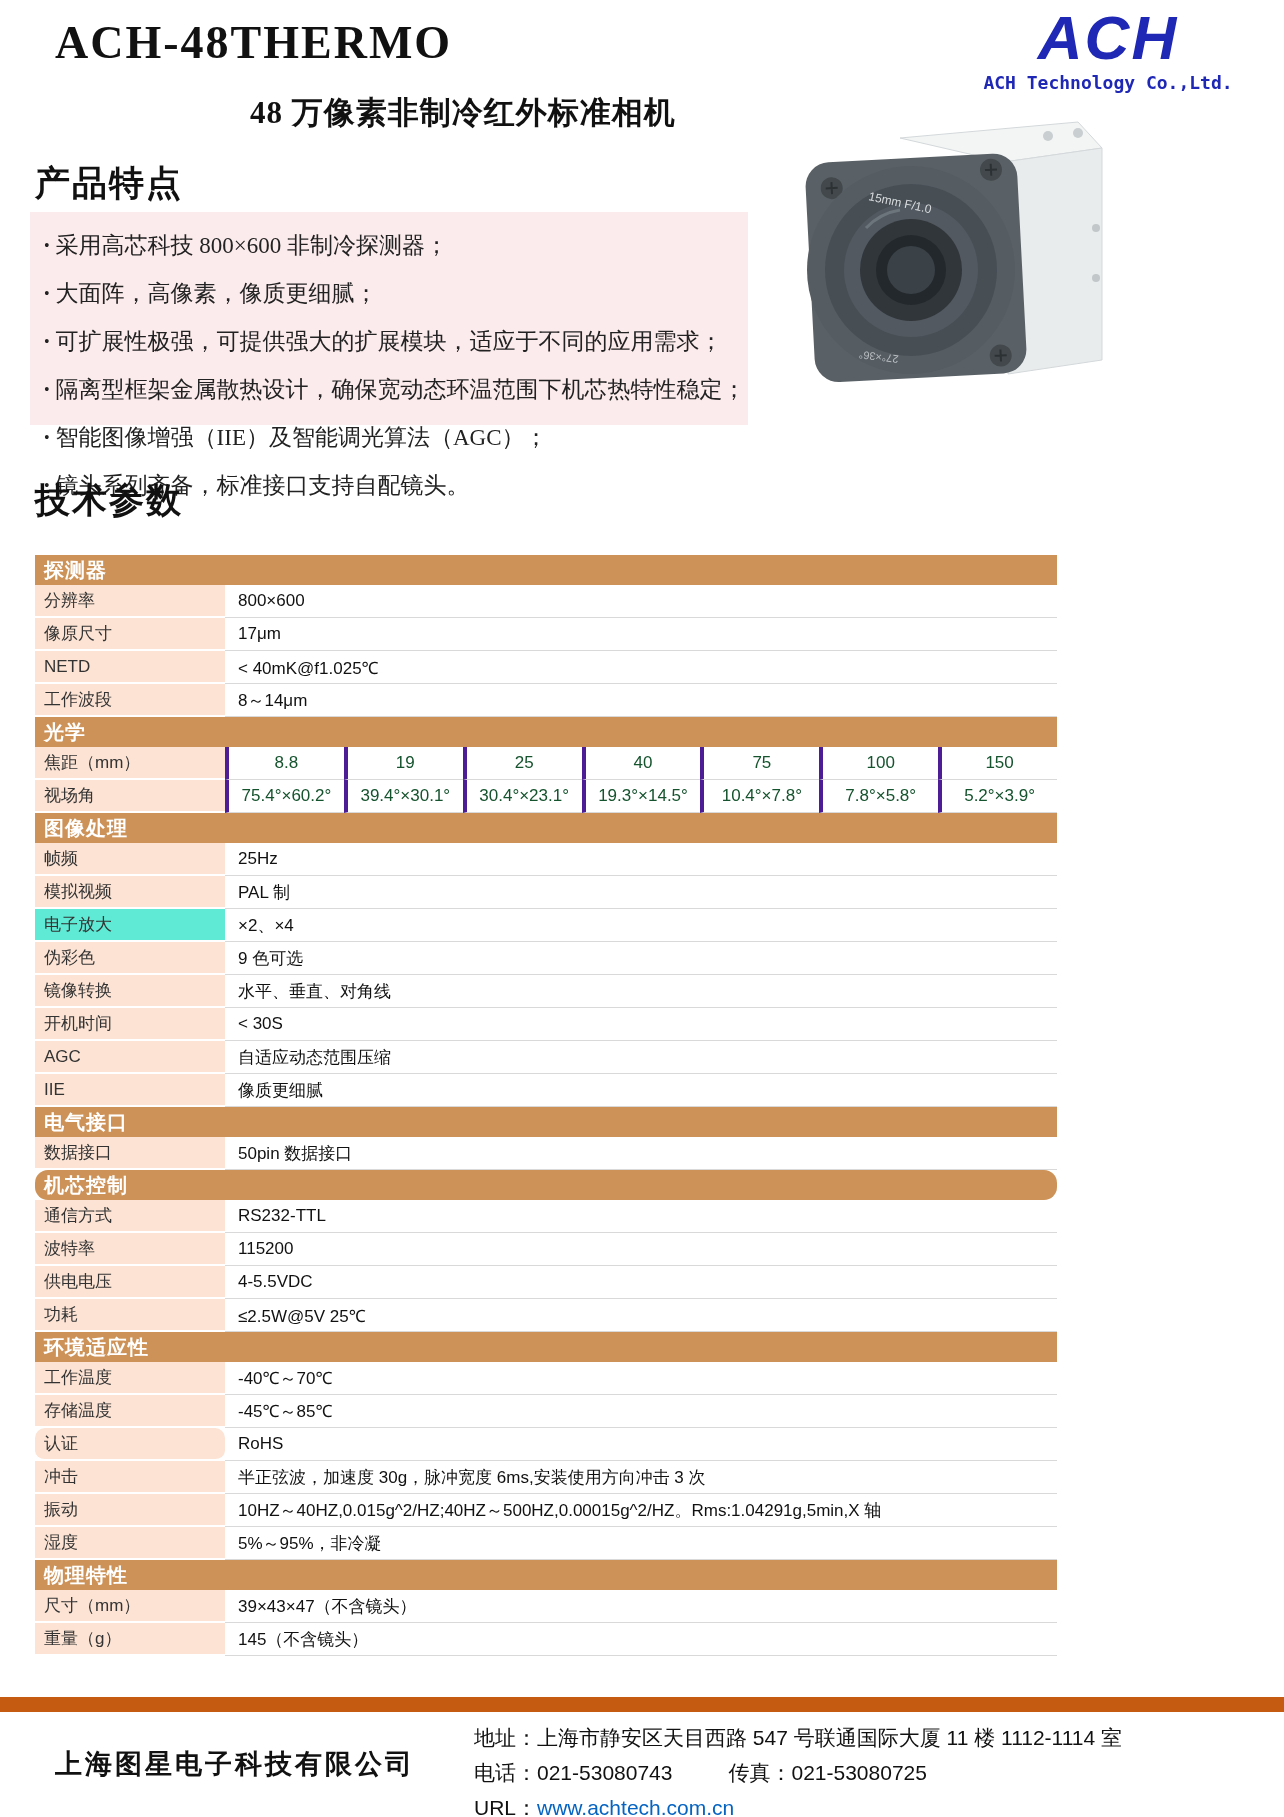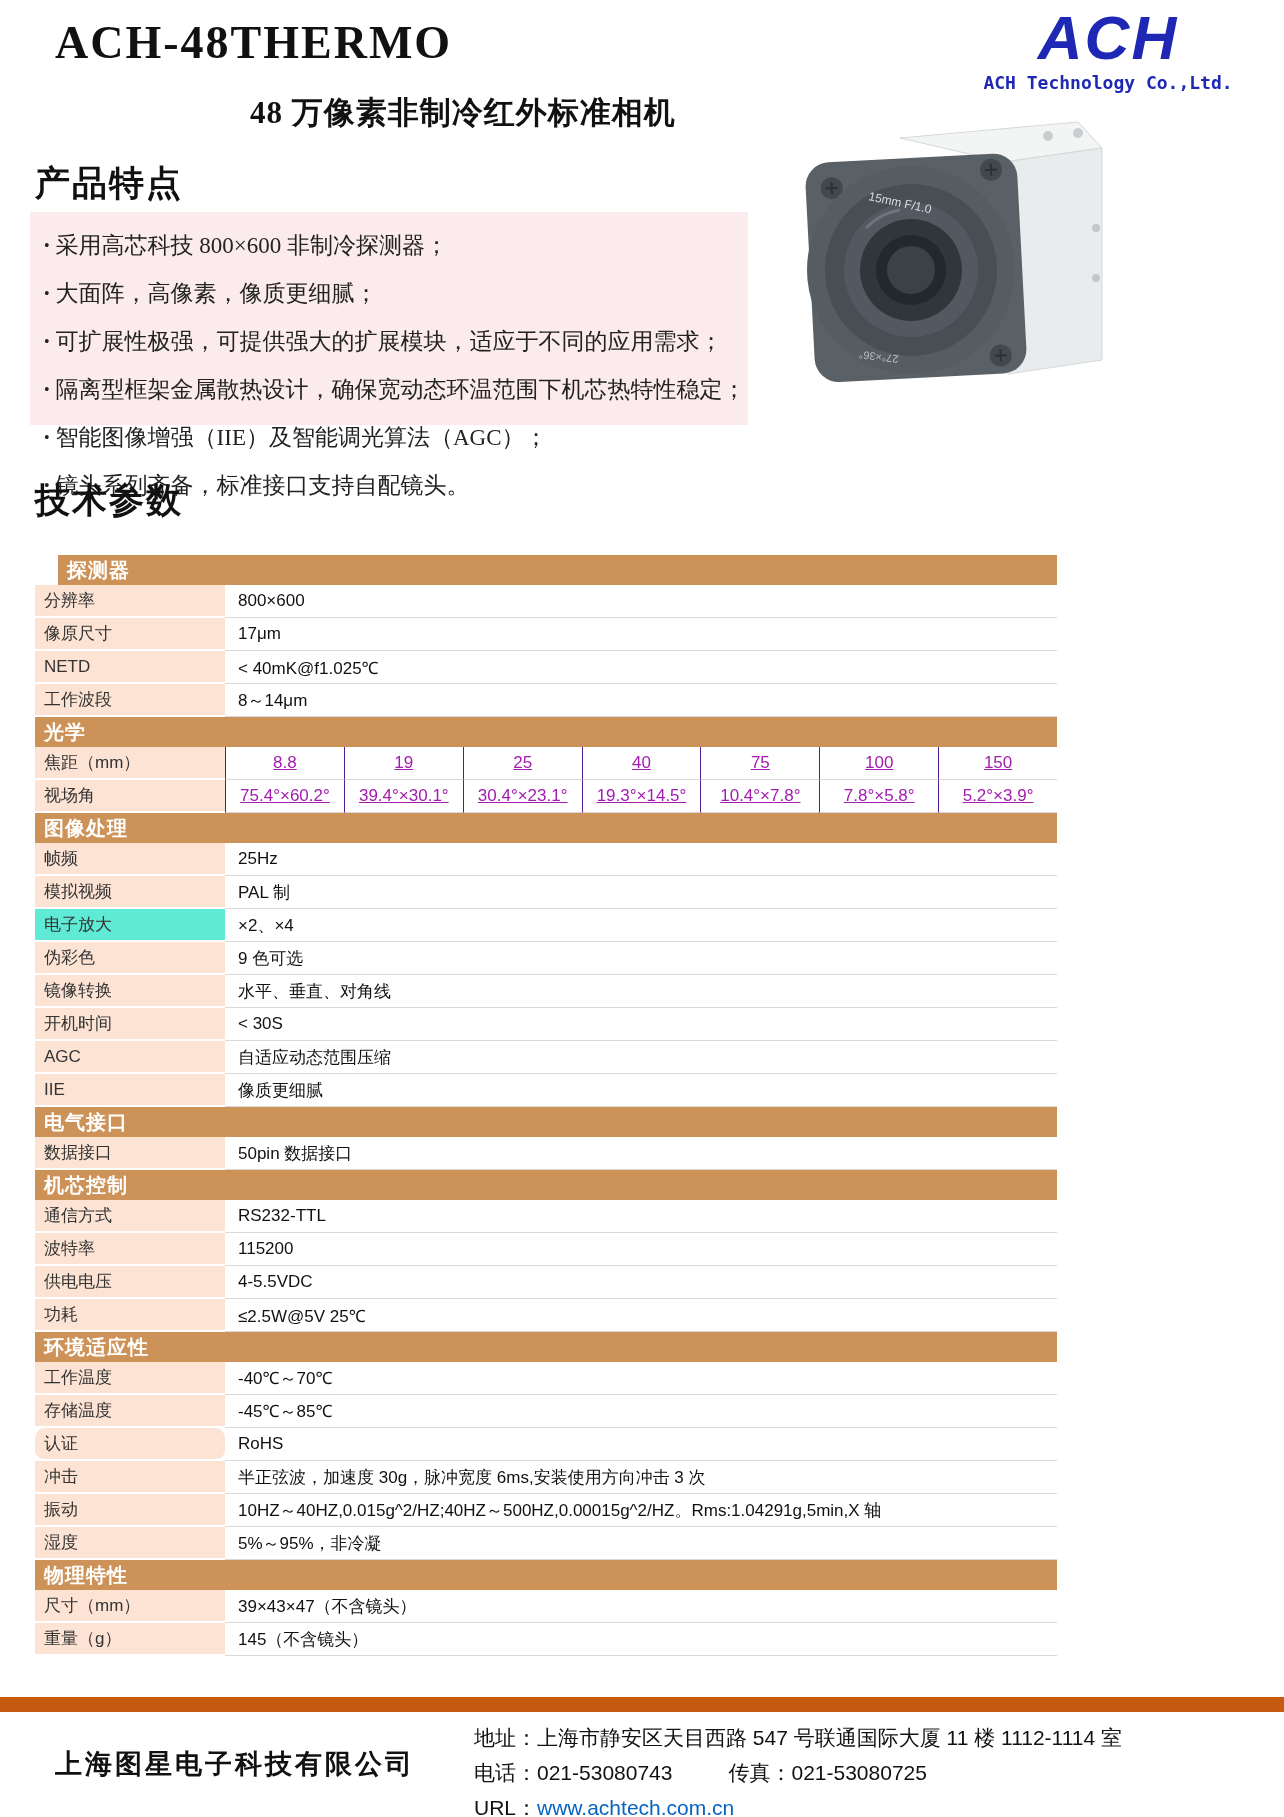--- a/index.html
+++ b/index.html
@@ -50,22 +50,22 @@
   .spec-label {
     width:190px; flex:0 0 190px; font-size:17px; color:#333;
     padding-left:9px; display:flex; align-items:center;
     border-bottom:2px solid #fff;
   }
   .spec-value {
     flex:1; font-size:17px; color:#111; padding-left:13px;
     display:flex; align-items:center; border-bottom:1px solid #d9d9d9;
   }
   .spec-cell {
-    flex:1; font-size:17px; color:#a21caf; display:flex; align-items:center;
-    justify-content:center; border-bottom:1px solid #d9d9d9; border-left:1px solid #4c1d95;text-decoration:underline;
+    flex:1; font-size:17px; color:#14532d; display:flex; align-items:center;
+    justify-content:center; border-bottom:1px solid #d9d9d9; border-left:4px solid #4c1d95;
   }
   .footer-bar { position:absolute; left:0; top:1697px; width:1284px; height:15px; }
   .footer-company {
     position:absolute; left:55px; top:1746px; font-size:27px; font-weight:bold;
     font-family:"Liberation Serif", serif; letter-spacing:3px; color:#111;
   }
   .footer-info { position:absolute; left:474px; top:1720px; font-size:21px; color:#111; }
   .footer-line { line-height:35px; white-space:nowrap; }
   .footer-line .gap { display:inline-block; width:56px; }
   .footer-url-link { text-decoration:underline; cursor:pointer; }
@@ -122,21 +122,21 @@
         <circle cx="163" cy="162" r="24" fill="#3a4147"></circle>
         <path d="M118 120 a60 60 0 0 1 34 -18" stroke="#6d757c" stroke-width="3" fill="none"></path>
         <text x="120" y="92" fill="#d8dcde" font-size="12" font-family="Liberation Sans, sans-serif" transform="rotate(12 120 92)">15mm  F/1.0</text>
         <text x="190" y="262" fill="#b9bec2" font-size="11" font-family="Liberation Sans, sans-serif" transform="rotate(187 170 256)">27°×36°</text>
       </g>
     </svg>
   </div>
 
   <div class="specs-heading">技术参数</div>
   <div class="spec-table" id="spec-table">
-      <div class="sec-header" style="background: rgb(205, 146, 87); margin-left: 23px;">探测器</div>
+      <div class="sec-header" style="background: rgb(205, 146, 87);">探测器</div>
       <div class="spec-row">
         <div class="spec-label" style="background: rgb(252, 227, 212);">分辨率</div>
         <div class="spec-value">800×600</div>
       </div>
       <div class="spec-row">
         <div class="spec-label" style="background: rgb(252, 227, 212);">像原尺寸</div>
         <div class="spec-value">17μm</div>
       </div>
       <div class="spec-row">
         <div class="spec-label" style="background: rgb(252, 227, 212);">NETD</div>
@@ -198,21 +198,21 @@
       </div>
       <div class="spec-row">
         <div class="spec-label" style="background: rgb(252, 227, 212);">IIE</div>
         <div class="spec-value">像质更细腻</div>
       </div>
       <div class="sec-header" style="background: rgb(205, 146, 87);">电气接口</div>
       <div class="spec-row">
         <div class="spec-label" style="background: rgb(252, 227, 212);">数据接口</div>
         <div class="spec-value">50pin 数据接口</div>
       </div>
-      <div class="sec-header" style="background: rgb(205, 146, 87);">机芯控制</div>
+      <div class="sec-header" style="background: rgb(205, 146, 87); border-radius: 13px;">机芯控制</div>
       <div class="spec-row">
         <div class="spec-label" style="background: rgb(252, 227, 212);">通信方式</div>
         <div class="spec-value">RS232-TTL</div>
       </div>
       <div class="spec-row">
         <div class="spec-label" style="background: rgb(252, 227, 212);">波特率</div>
         <div class="spec-value">115200</div>
       </div>
       <div class="spec-row">
         <div class="spec-label" style="background: rgb(252, 227, 212);">供电电压</div>

